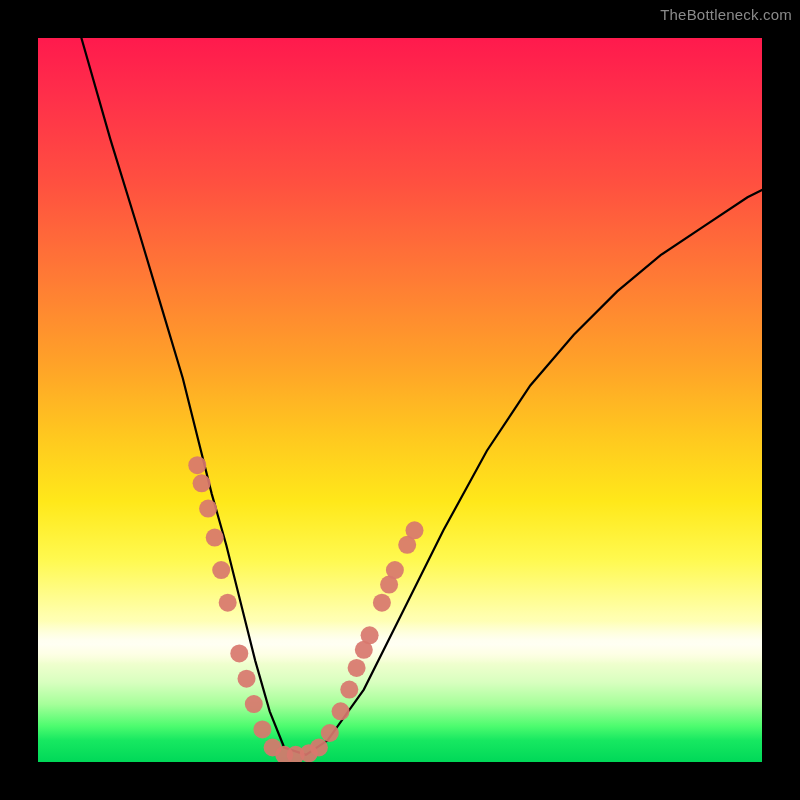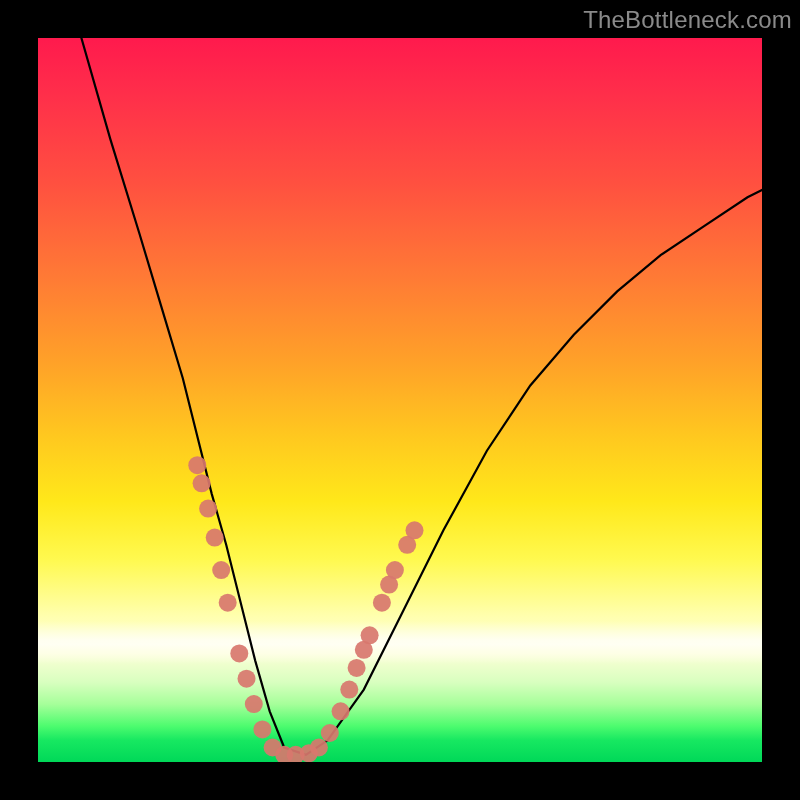--- a/index.html
+++ b/index.html
@@ -59,21 +59,21 @@
     position: absolute;
     inset: 0;
     width: 100%;
     height: 100%;
   }
   .watermark {
     position: absolute;
     right: 8px;
     top: 6px;
     color: #8a8a8a;
-    font-size: 24px;
+    font-size: 15px;
     font-weight: 500;
     letter-spacing: 0.2px;
     user-select: none;
   }
 </style>
 </head>
 <body>
 
 <div class="watermark">TheBottleneck.com</div>
 

